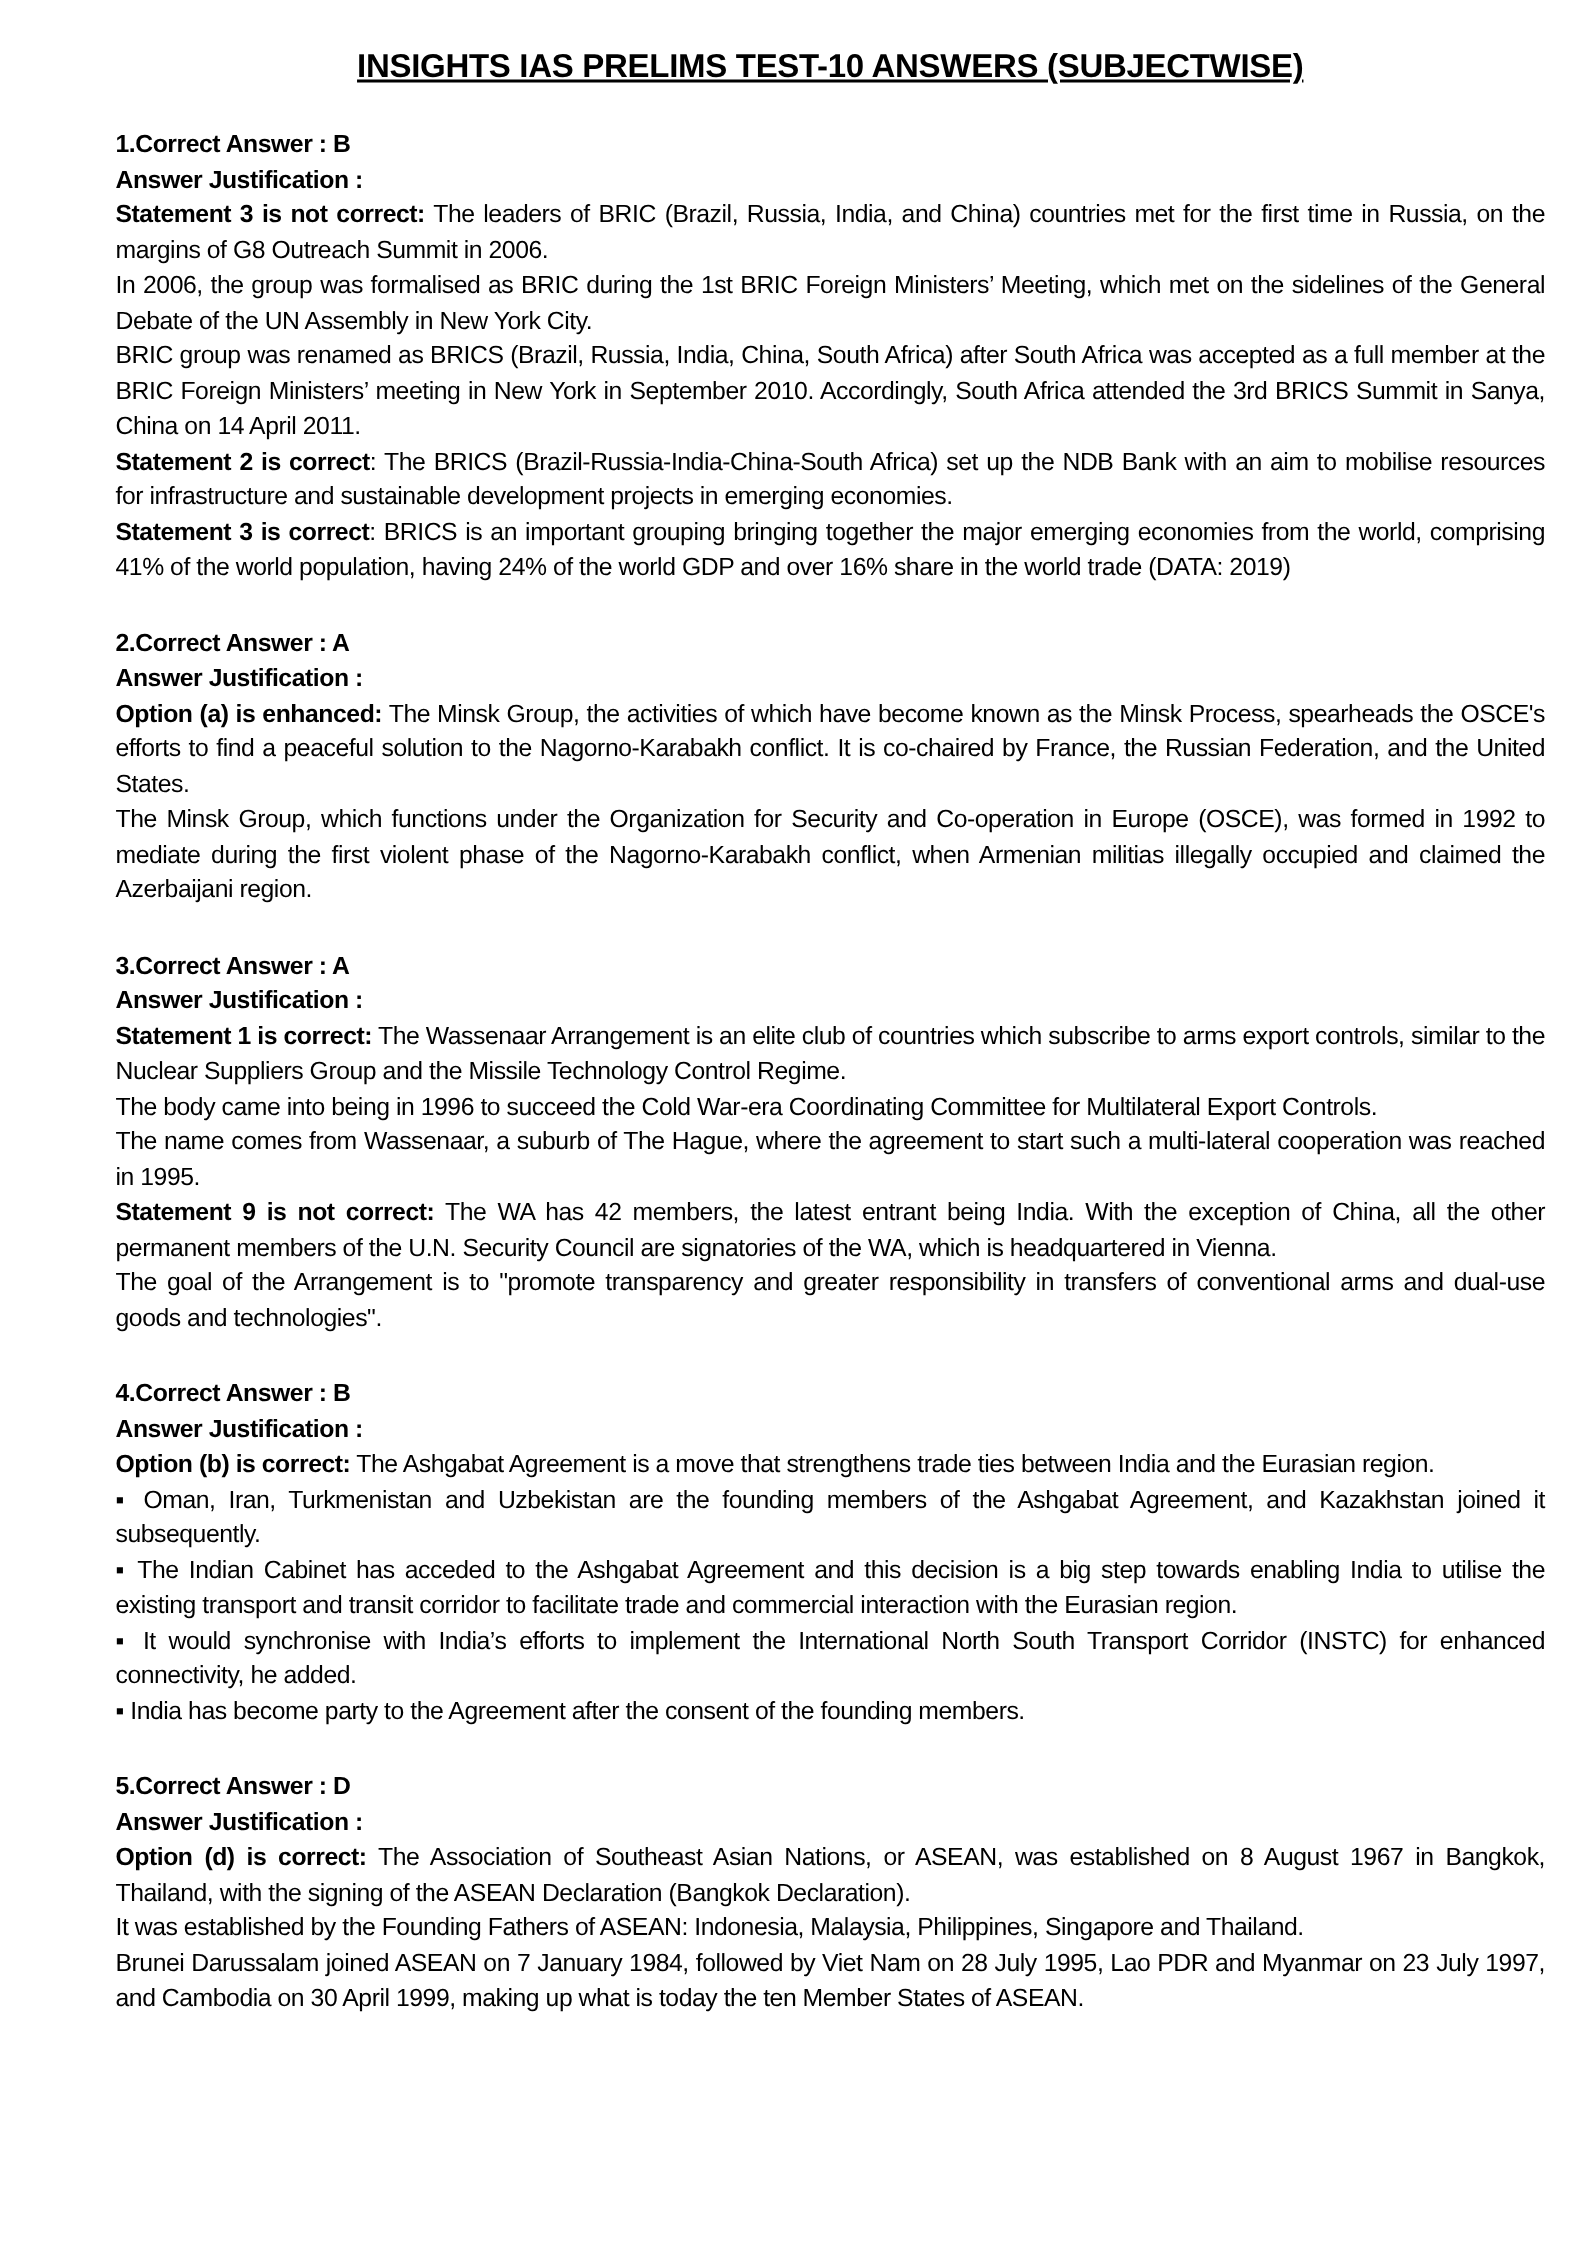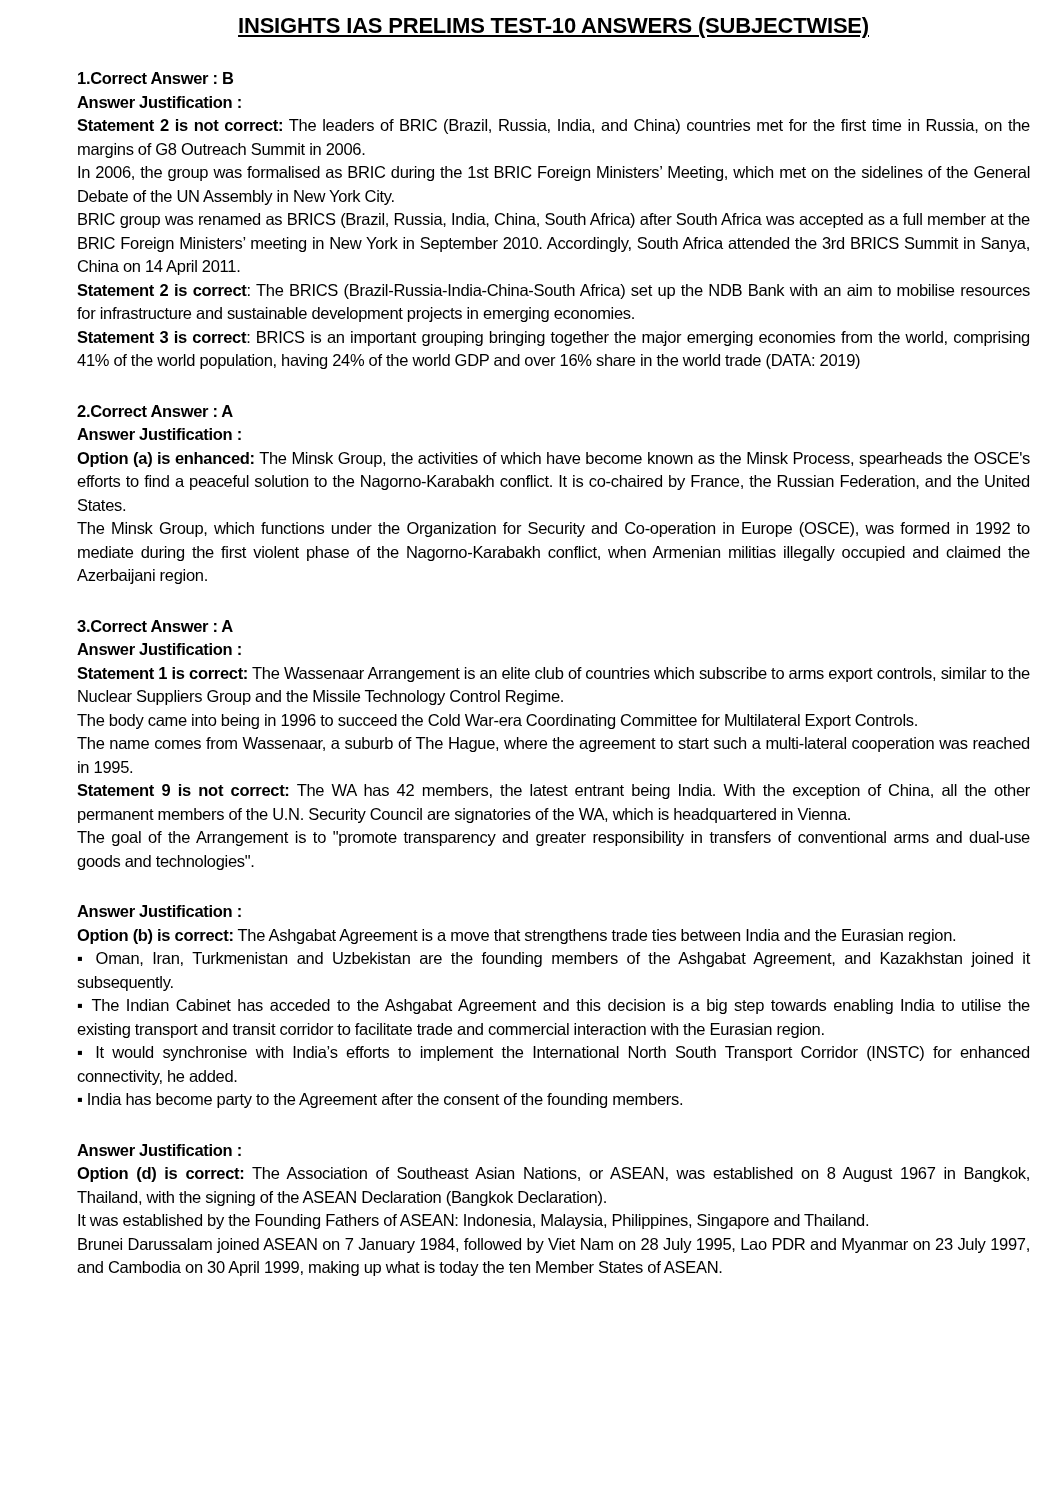--- a/index.html
+++ b/index.html
@@ -9,21 +9,21 @@
   body {
     width: 1058px;
     height: 1497px;
     background: #ffffff;
     overflow: hidden;
   }
   .page {
     box-sizing: border-box;
     width: 1058px;
     height: 1497px;
-    padding: 13px 28px 20px 77px;
+    padding: 31px 28px 20px 77px;
     font-family: "Liberation Sans", "DejaVu Sans", sans-serif;
     color: #000000;
     font-size: 16.5px;
     line-height: 23.5px;
     letter-spacing: -0.3px;
   }
   .doc-title {
     font-size: 22px;
     line-height: 26px;
     font-weight: 700;
@@ -42,21 +42,21 @@
 </style>
 </head>
 <body>
 
 <div class="page">
   <h1 class="doc-title">INSIGHTS IAS PRELIMS TEST-10 ANSWERS (SUBJECTWISE)</h1>
   <div id="sections-host">
       <section>
         <p class="b">1.Correct Answer : B</p>
         <p class="b">Answer Justification :</p>
-        <p><span class="b">Statement 2 is not correct:</span><span> The leaders of BRIC (Brazil, Russia, India, and China) countries met for the first time in Russia, on the margins of G8 Outreach Summit in 2006.</span></p>
+        <p><span class="b">Statement 3 is not correct:</span><span> The leaders of BRIC (Brazil, Russia, India, and China) countries met for the first time in Russia, on the margins of G8 Outreach Summit in 2006.</span></p>
         <p><span>In 2006, the group was formalised as BRIC during the 1st BRIC Foreign Ministers’ Meeting, which met on the sidelines of the General Debate of the UN Assembly in New York City.</span></p>
         <p><span>BRIC group was renamed as BRICS (Brazil, Russia, India, China, South Africa) after South Africa was accepted as a full member at the BRIC Foreign Ministers’ meeting in New York in September 2010. Accordingly, South Africa attended the 3rd BRICS Summit in Sanya, China on 14 April 2011.</span></p>
         <p><span class="b">Statement 2 is correct</span><span>: The BRICS (Brazil-Russia-India-China-South Africa) set up the NDB Bank with an aim to mobilise resources for infrastructure and sustainable development projects in emerging economies.</span></p>
         <p><span class="b">Statement 3 is correct</span><span>: BRICS is an important grouping bringing together the major emerging economies from the world, comprising 41% of the world population, having 24% of the world GDP and over 16% share in the world trade (DATA: 2019)</span></p>
       </section>
       <section>
         <p class="b">2.Correct Answer : A</p>
         <p class="b">Answer Justification :</p>
         <p><span class="b">Option (a) is enhanced:</span><span> The Minsk Group, the activities of which have become known as the Minsk Process, spearheads the OSCE's efforts to find a peaceful solution to the Nagorno-Karabakh conflict. It is co-chaired by France, the Russian Federation, and the United States.</span></p>
         <p><span>The Minsk Group, which functions under the Organization for Security and Co-operation in Europe (OSCE), was formed in 1992 to mediate during the first violent phase of the Nagorno-Karabakh conflict, when Armenian militias illegally occupied and claimed the Azerbaijani region.</span></p>
@@ -64,27 +64,29 @@
       <section>
         <p class="b">3.Correct Answer : A</p>
         <p class="b">Answer Justification :</p>
         <p><span class="b">Statement 1 is correct:</span><span> The Wassenaar Arrangement is an elite club of countries which subscribe to arms export controls, similar to the Nuclear Suppliers Group and the Missile Technology Control Regime.</span></p>
         <p><span>The body came into being in 1996 to succeed the Cold War-era Coordinating Committee for Multilateral Export Controls.</span></p>
         <p><span>The name comes from Wassenaar, a suburb of The Hague, where the agreement to start such a multi-lateral cooperation was reached in 1995.</span></p>
         <p><span class="b">Statement 9 is not correct:</span><span> The WA has 42 members, the latest entrant being India. With the exception of China, all the other permanent members of the U.N. Security Council are signatories of the WA, which is headquartered in Vienna.</span></p>
         <p><span>The goal of the Arrangement is to "promote transparency and greater responsibility in transfers of conventional arms and dual-use goods and technologies".</span></p>
       </section>
       <section>
+        <p class="b">4.Correct Answer : B</p>
         <p class="b">Answer Justification :</p>
         <p><span class="b">Option (b) is correct:</span><span> The Ashgabat Agreement is a move that strengthens trade ties between India and the Eurasian region.</span></p>
         <p><span>▪ Oman, Iran, Turkmenistan and Uzbekistan are the founding members of the Ashgabat Agreement, and Kazakhstan joined it subsequently.</span></p>
         <p><span>▪ The Indian Cabinet has acceded to the Ashgabat Agreement and this decision is a big step towards enabling India to utilise the existing transport and transit corridor to facilitate trade and commercial interaction with the Eurasian region.</span></p>
         <p><span>▪ It would synchronise with India’s efforts to implement the International North South Transport Corridor (INSTC) for enhanced connectivity, he added.</span></p>
         <p><span>▪ India has become party to the Agreement after the consent of the founding members.</span></p>
       </section>
       <section>
+        <p class="b">5.Correct Answer : D</p>
         <p class="b">Answer Justification :</p>
         <p><span class="b">Option (d) is correct:</span><span> The Association of Southeast Asian Nations, or ASEAN, was established on 8 August 1967 in Bangkok, Thailand, with the signing of the ASEAN Declaration (Bangkok Declaration).</span></p>
         <p><span>It was established by the Founding Fathers of ASEAN: Indonesia, Malaysia, Philippines, Singapore and Thailand.</span></p>
         <p><span>Brunei Darussalam joined ASEAN on 7 January 1984, followed by Viet Nam on 28 July 1995, Lao PDR and Myanmar on 23 July 1997, and Cambodia on 30 April 1999, making up what is today the ten Member States of ASEAN.</span></p>
       </section>
     </div>
 </div>
 
 </body></html>

